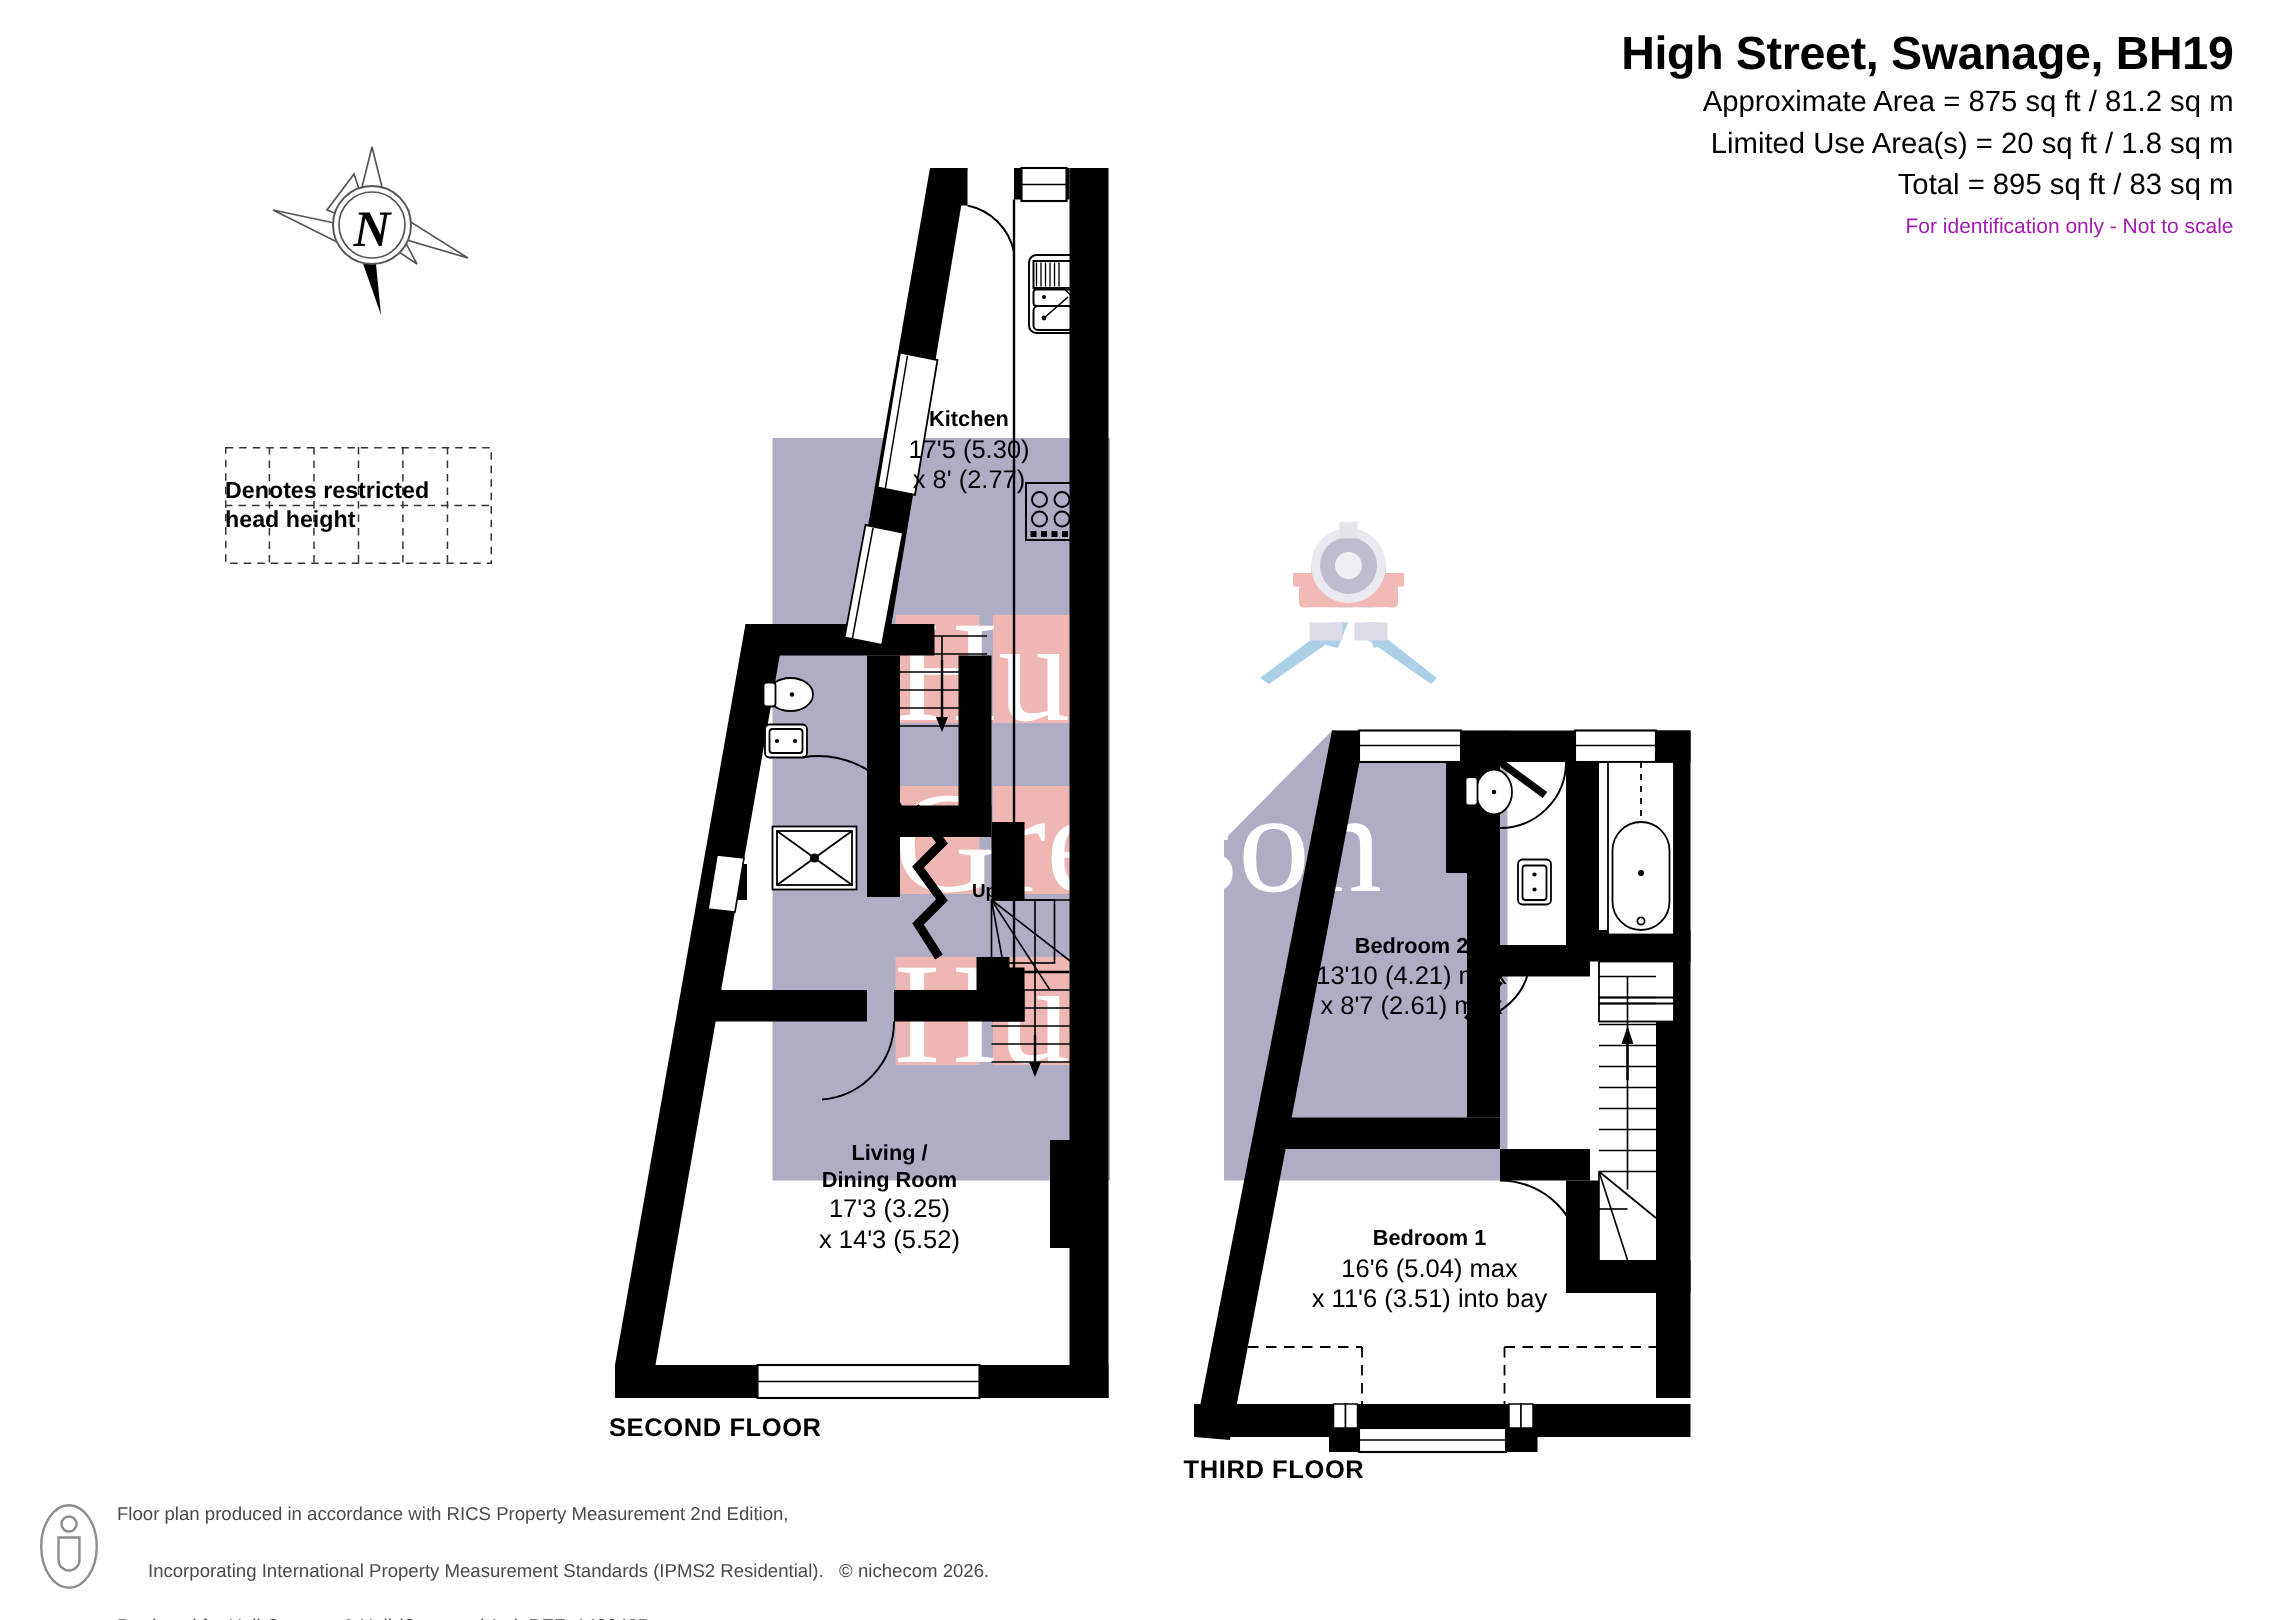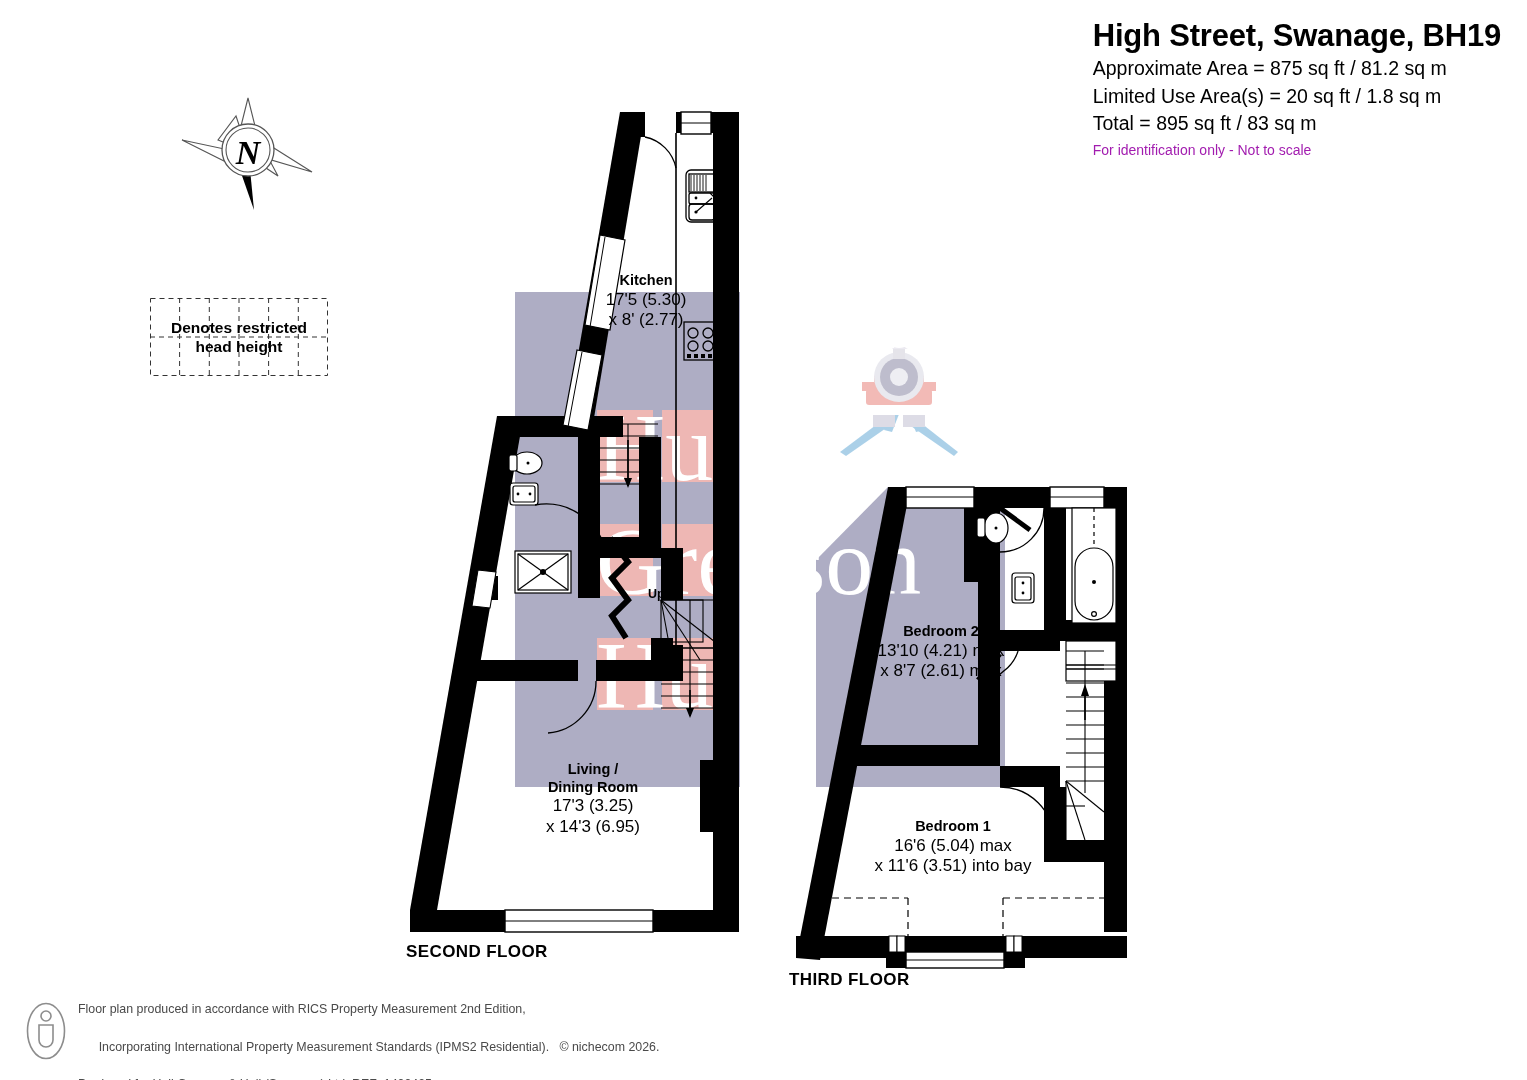--- a/index.html
+++ b/index.html
@@ -5,33 +5,33 @@
   html,body{margin:0;padding:0;background:#ffffff;}
   body{
     width:1527px;height:1080px;position:relative;overflow:hidden;
     font-family:"Liberation Sans", sans-serif;
     color:#000;
     -webkit-font-smoothing:antialiased;
   }
   .canvas{position:absolute;left:0;top:0;width:1527px;height:1080px;}
 
   
-  #header{position:absolute;right:26px;top:18px;}
+  #header{position:absolute;right:38px;top:18px;text-align:right;}
   #header .addr{font-size:31px;font-weight:bold;letter-spacing:-0.2px;line-height:1.15;}
   #header .ln{font-size:19.5px;line-height:1.33;margin-top:2px;}
   #header .note{font-size:14px;margin-top:5px;color:#a21caf;}
 
   
   #compass{position:absolute;left:178px;top:92px;width:140px;height:130px;}
 
   
   #legend{position:absolute;left:150px;top:298px;width:178px;height:78px;}
   #legend .hatchbox{position:absolute;inset:0;}
   #legend .txt{position:absolute;inset:0;display:flex;flex-direction:column;
-    align-items:center;justify-content:center;font-size:15.5px;font-weight:bold;
+    align-items:flex-start;justify-content:center;font-size:15.5px;font-weight:bold;
     line-height:1.25;text-align:center;}
 
   
   .floorcap{position:absolute;font-size:17px;font-weight:bold;letter-spacing:0.4px;}
   #cap-second{left:406px;top:942px;}
   #cap-third{left:789px;top:970px;}
 
   
   .roomlbl{position:absolute;text-align:center;line-height:1.22;white-space:nowrap;}
   .roomlbl .nm{font-size:14.5px;font-weight:bold;}
@@ -416,21 +416,21 @@
 <div class="roomlbl" id="lbl-kitchen">
   <div class="nm">Kitchen</div>
   <div class="dim">17'5 (5.30)</div>
   <div class="dim">x 8' (2.77)</div>
 </div>
 
 <div class="roomlbl" id="lbl-living">
   <div class="nm">Living /</div>
   <div class="nm">Dining Room</div>
   <div class="dim">17'3 (3.25)</div>
-  <div class="dim">x 14'3 (6.95)</div>
+  <div class="dim">x 14'3 (5.52)</div>
 </div>
 
 <div class="roomlbl" id="lbl-bed2">
   <div class="nm">Bedroom 2</div>
   <div class="dim">13'10 (4.21) max</div>
   <div class="dim">x 8'7 (2.61) max</div>
 </div>
 
 <div class="roomlbl" id="lbl-bed1">
   <div class="nm">Bedroom 1</div>

